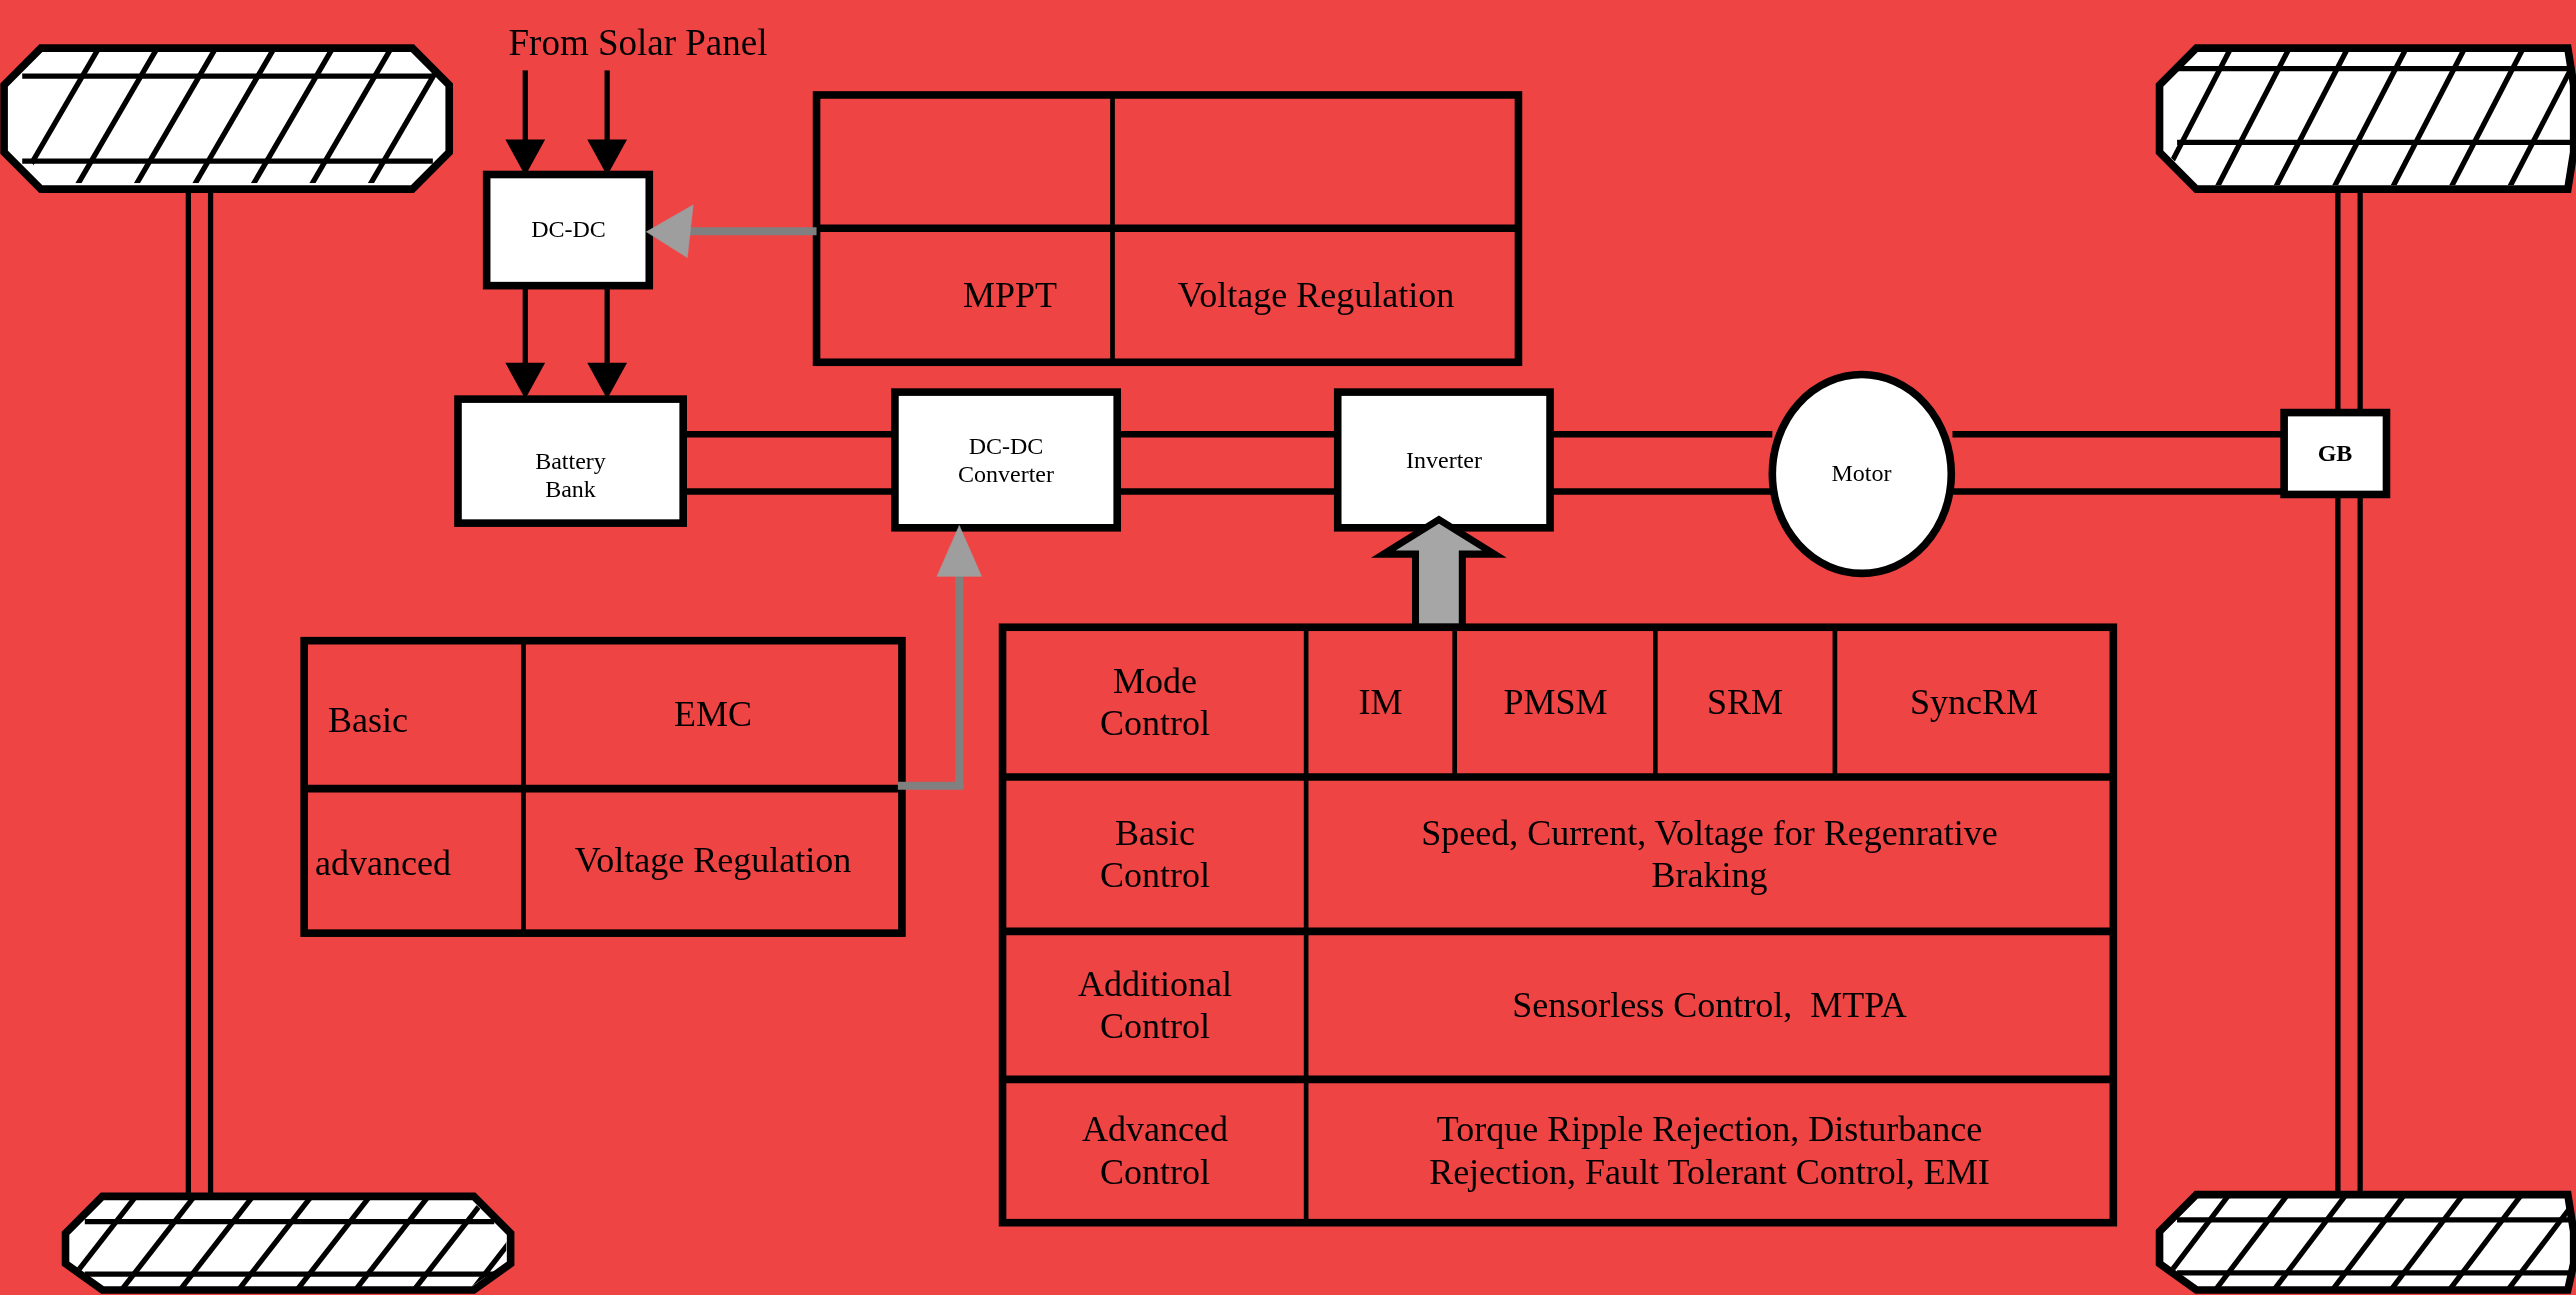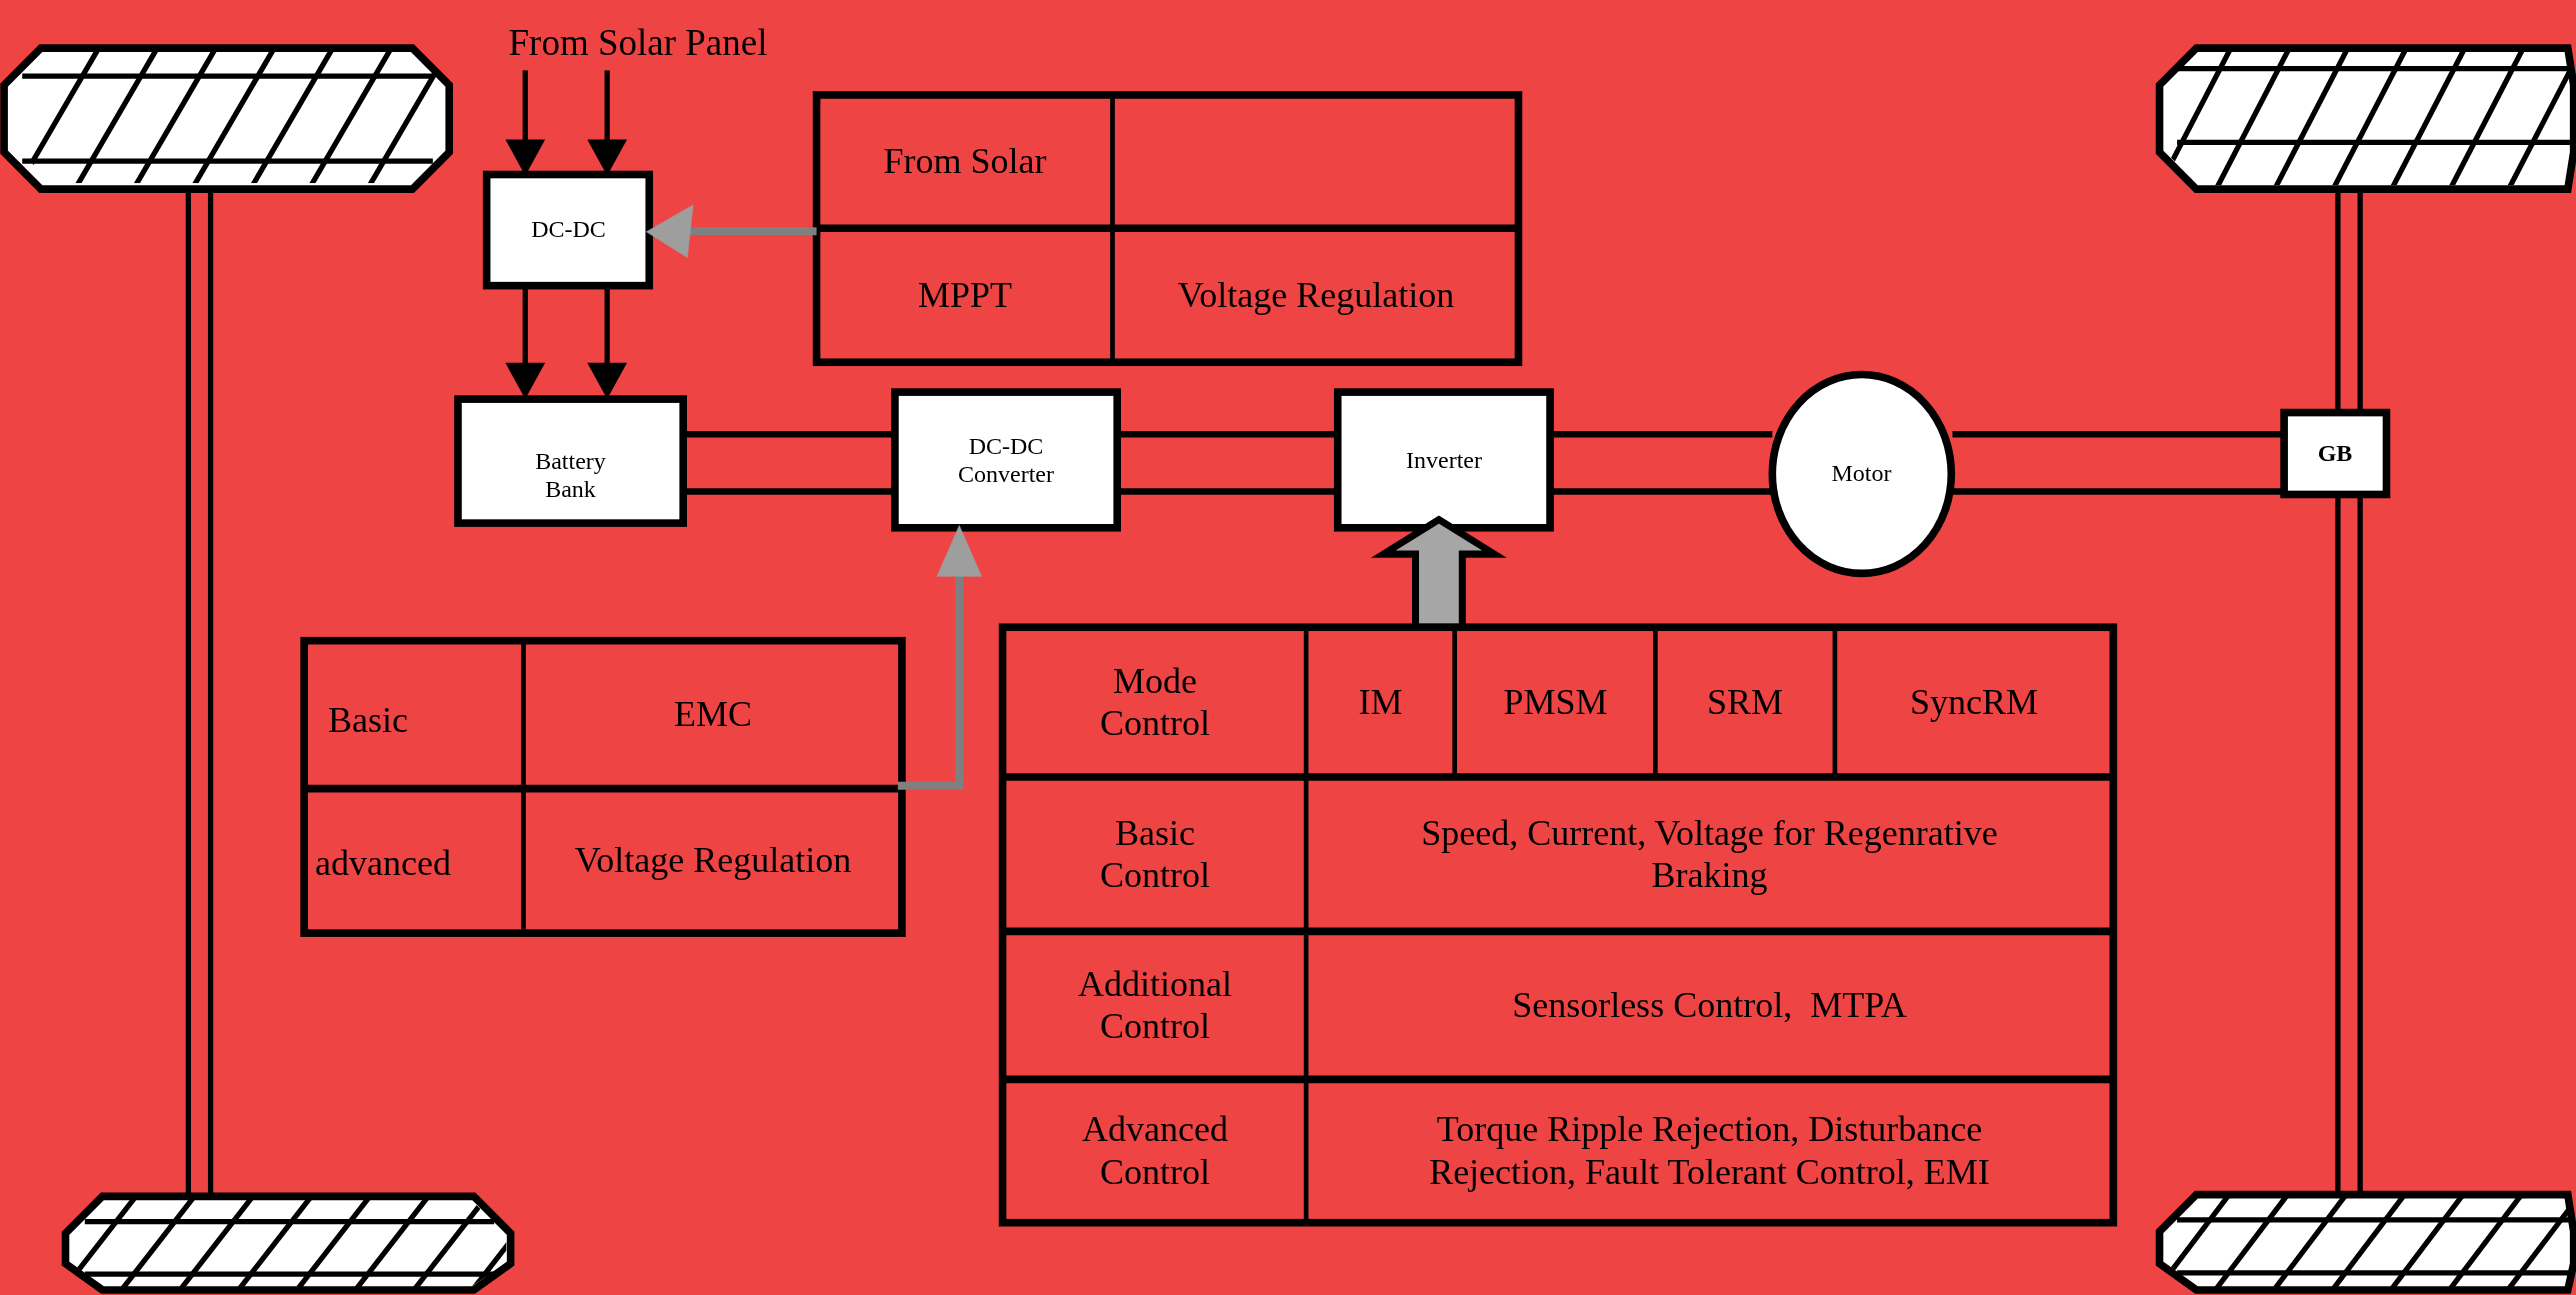--- a/index.html
+++ b/index.html
@@ -251,24 +251,23 @@
 
   <div class="lbl t-box ctr" style="left:895px; top:392px; width:222px; height:136px;">DC-DC
 Converter</div>
 
   <div class="lbl t-box ctr" style="left:1338px; top:392px; width:212px; height:136px;">Inverter</div>
 
   <div class="lbl t-box ctr" style="left:1772px; top:421px; width:179px; height:105px;">Motor</div>
 
   <div class="lbl t-box ctr" style="left:2284px; top:412px; width:102px; height:82px;font-weight:bold;">GB</div>
 
-  <div class="lbl t-cell ctr" style="left:817px; top:95px; width:296px; height:133px;">From Solar</div>
-
-
-  <div class="lbl t-cell ctr" style="left:817px; top:228px; width:296px; height:134px;">MPPT</div>
+
+
+  <div class="lbl t-cell ctr" style="left:862px; top:228px; width:296px; height:134px;">MPPT</div>
 
   <div class="lbl t-cell ctr" style="left:1113px; top:228px; width:406px; height:134px;">Voltage Regulation</div>
 
   <div class="lbl t-cell" style="left:328px; top:699px; width:193px; height:47px; text-align:left;">Basic</div>
 
   <div class="lbl t-cell ctr" style="left:524px; top:640px; width:378px; height:148px;">EMC</div>
 
   <div class="lbl t-cell" style="left:315px; top:842px; width:211px; height:47px; text-align:left;">advanced</div>
 
   <div class="lbl t-cell ctr" style="left:524px; top:788px; width:378px; height:144px;">Voltage Regulation</div>

